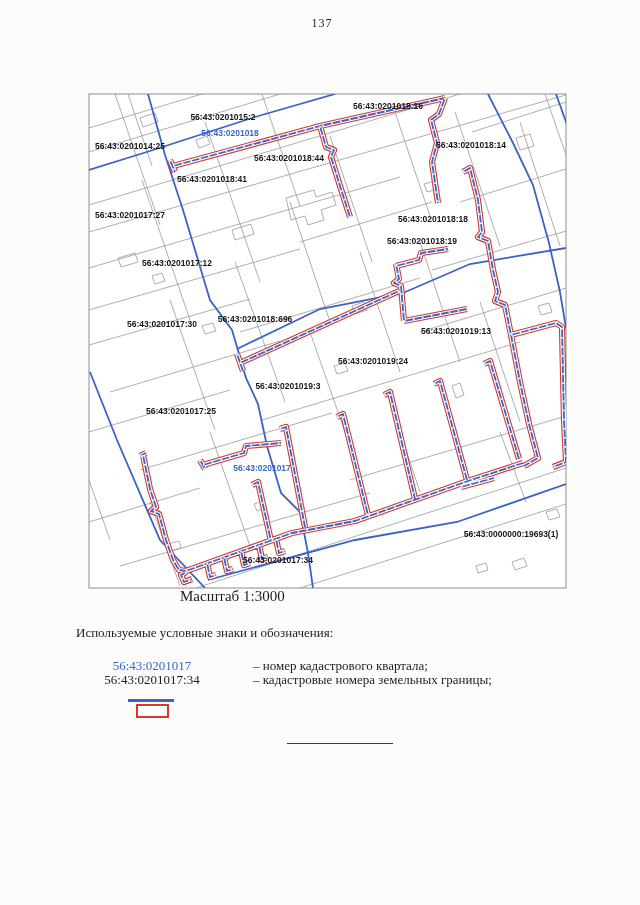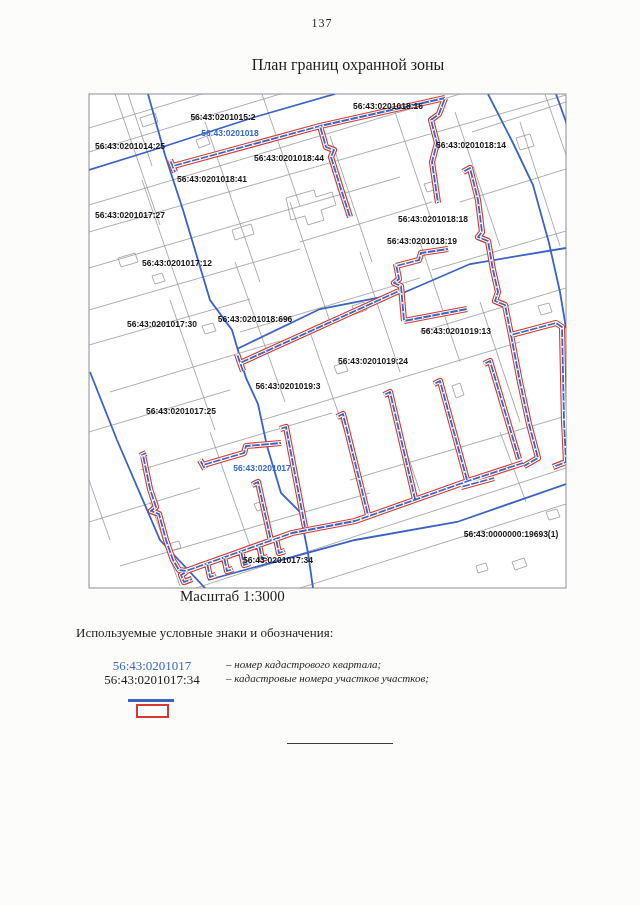--- a/index.html
+++ b/index.html
@@ -5,21 +5,21 @@
   html,body{margin:0;padding:0;background:#e8e8e8;}
   .page{position:relative;width:640px;height:905px;background:#fcfcfb;margin:0 auto;overflow:hidden;
         font-family:"Liberation Serif", serif;color:#1d1d1d;}
   .abs{position:absolute;}
   .page-number{left:2px;top:16px;width:640px;text-align:center;font-size:12px;letter-spacing:1px;}
   .doc-title{left:56px;top:56px;width:584px;text-align:center;font-size:16px;}
   .map-svg{left:0;top:0;width:640px;height:905px;}
   .scale-caption{left:180px;top:588px;width:320px;font-size:15px;}
   .legend-heading{left:76px;top:625px;font-size:13px;text-align:center;}
   .leg-sym{left:92px;width:120px;text-align:center;font-size:13px;}
-  .leg-desc{left:226px;width:360px;font-size:11px;font-style:italic;}
+  .leg-desc{left:253px;width:360px;font-size:13px;}
   .blue-text{color:#3668c9;}
   .leg-line{left:128px;top:699px;width:46px;height:2.5px;background:#3a63c6;}
   .leg-rect{left:136px;top:704px;width:29px;height:10px;border:2.2px solid #d6372e;background:#fff;}
   .sig-line{left:287px;top:743px;width:106px;height:1px;background:#3c3c3c;}
 
   
   .frame{fill:#ffffff;stroke:#8a8e93;stroke-width:1;}
   .gl{fill:none;stroke:#97999c;stroke-width:0.8;}
   .bl{fill:none;stroke:#3a63c6;stroke-width:1.8;}
   .pl-red{fill:none;stroke:#d6372e;stroke-width:6.2;stroke-linejoin:round;}
@@ -28,21 +28,20 @@
   .pl-dash{fill:none;stroke:#ffffff;stroke-width:1.8;stroke-dasharray:1.6 7.5;}
   .mlbl{font:bold 8.5px "Liberation Sans", sans-serif;fill:#161616;}
   .mlbl.blue{fill:#3668c9;}
 </style>
 </head>
 <body>
 
 <div class="page">
 
   <div class="abs page-number">137</div>
-  <div class="abs doc-title">План границ охранной зоны</div>
 
   <svg class="abs map-svg" viewBox="0 0 640 905" xmlns="http://www.w3.org/2000/svg">
     <defs>
       <clipPath id="mc">
           <rect x="89" y="94" width="477" height="494"></rect>
         </clipPath>
       <path id="pd1" d="M 170,160 L 175,172 M 173,166 L 320,126 L 445,98 M 320,126 L 326,147 L 334,150 L 331,157 L 340,186 L 350,217 M 445,98 L 439,114 L 431,120 L 437,143 L 432,162 L 438,203"></path>
       <path id="pd2" d="M 463,172 L 470,168 L 478,200 L 482,232 L 478,237 L 488,241 L 493,270 L 498,292 L 495,301 L 505,305 L 511,335 L 520,382 L 529,424 L 538,458 L 524,466 M 511,335 L 556,323 L 562,327 L 564,420 L 566,462 L 553,467 M 237,354 L 243,371 M 240,363 L 399,291 M 396,264 L 399,279 L 394,283 L 401,286 L 404,321 M 396,266 L 419,260 L 421,253 L 448,249 M 404,321 L 467,309"></path>
       <path id="pd3" d="M 186,572 L 181,575 L 184,582 L 192,579 M 186,571 L 292,533 L 355,521 L 468,481 L 523,463 M 207,563 L 210,577 L 216,575 M 224,557 L 227,571 L 233,569 M 241,551 L 244,565 L 250,563 M 259,545 L 262,559 L 268,557 M 276,539 L 279,553 L 285,551 M 280,429 L 286,427 L 305,527 M 337,417 L 343,414 L 368,515 M 384,395 L 390,392 L 415,499 M 434,384 L 440,381 L 467,480 M 484,364 L 490,361 L 519,459 M 252,485 L 258,482 L 271,541 M 200,460 L 205,469 M 203,465 L 244,453 L 246,446 L 281,443 M 461,487 L 494,478 M 140,456 L 146,453 M 143,455 L 150,489 L 156,507 L 151,511 L 159,514 L 166,540 L 173,560 L 179,570 L 186,571"></path>
     </defs>
@@ -109,20 +108,20 @@
     </g>
   </svg>
 
   <div class="abs scale-caption">Масштаб 1:3000</div>
   <div class="abs legend-heading">Используемые условные знаки и обозначения:</div>
 
   <div class="abs leg-sym blue-text" style="top:658px;">56:43:0201017</div>
   <div class="abs leg-desc" style="top:658px;">– номер кадастрового квартала;</div>
 
   <div class="abs leg-sym" style="top:672px;">56:43:0201017:34</div>
-  <div class="abs leg-desc" style="top:672px;">– кадастровые номера участков участков;</div>
+  <div class="abs leg-desc" style="top:672px;">– кадастровые номера земельных границы;</div>
 
   <div class="abs leg-line"></div>
 
   <div class="abs leg-rect"></div>
 
   <div class="abs sig-line"></div>
 </div>
 
 </body></html>

